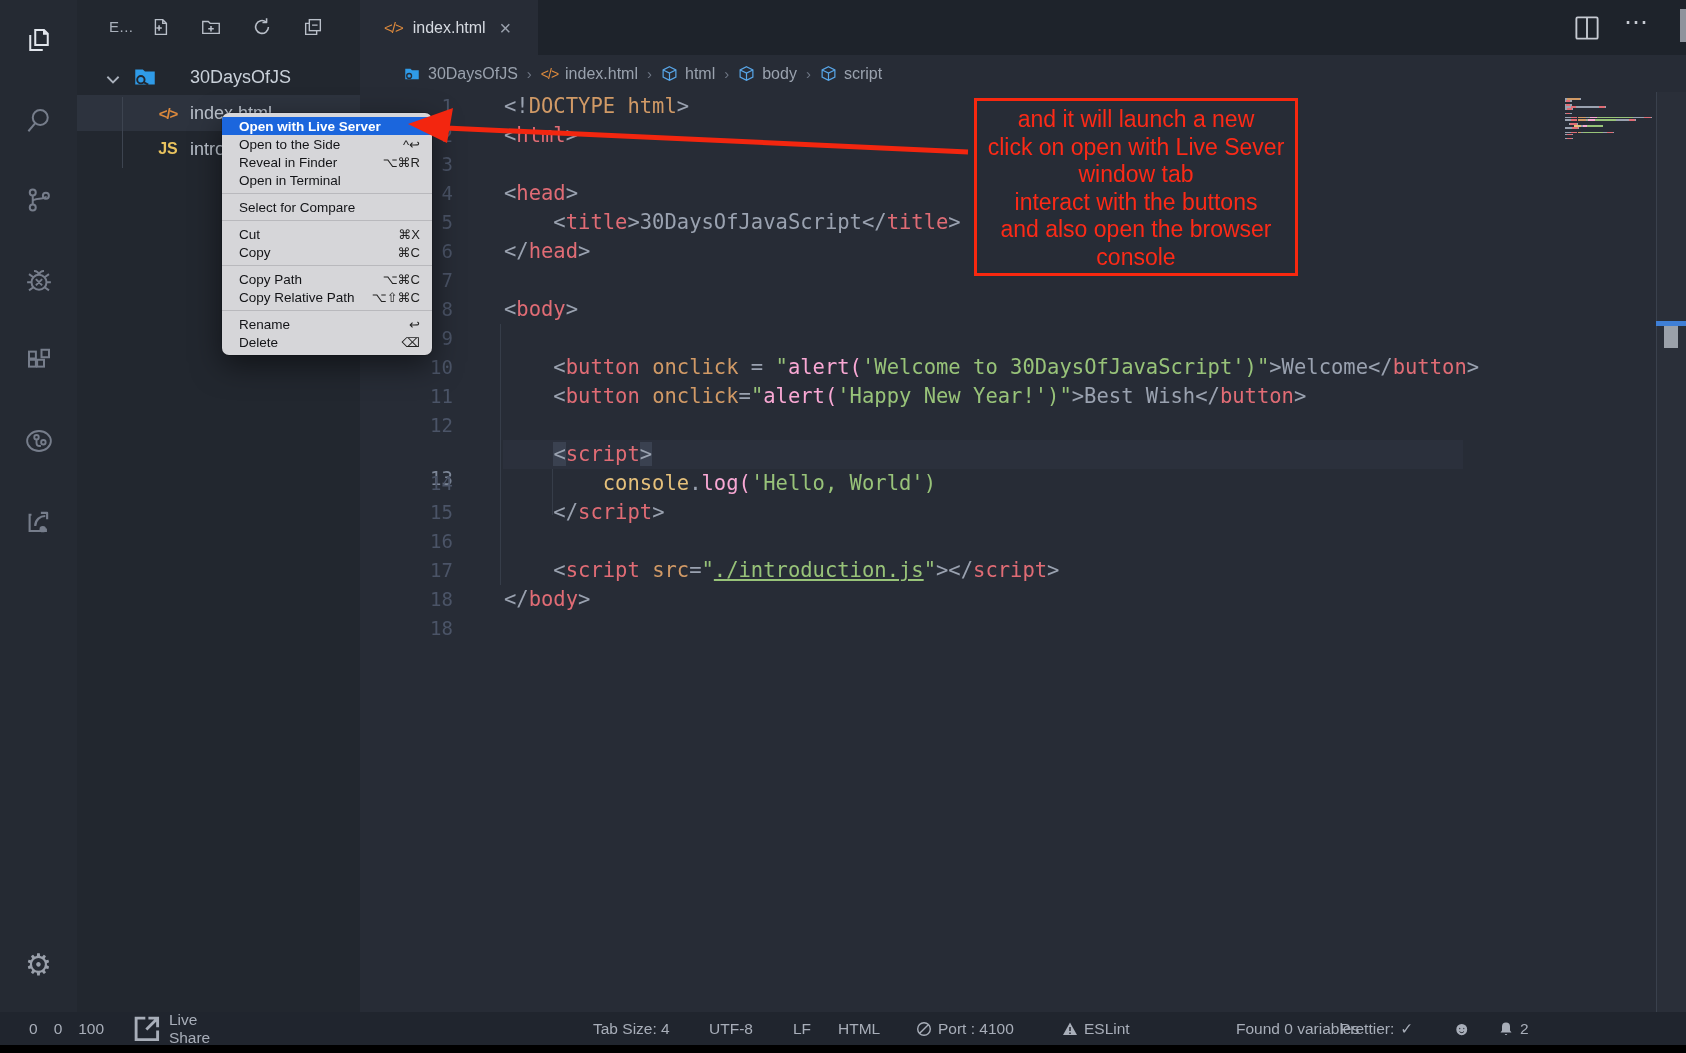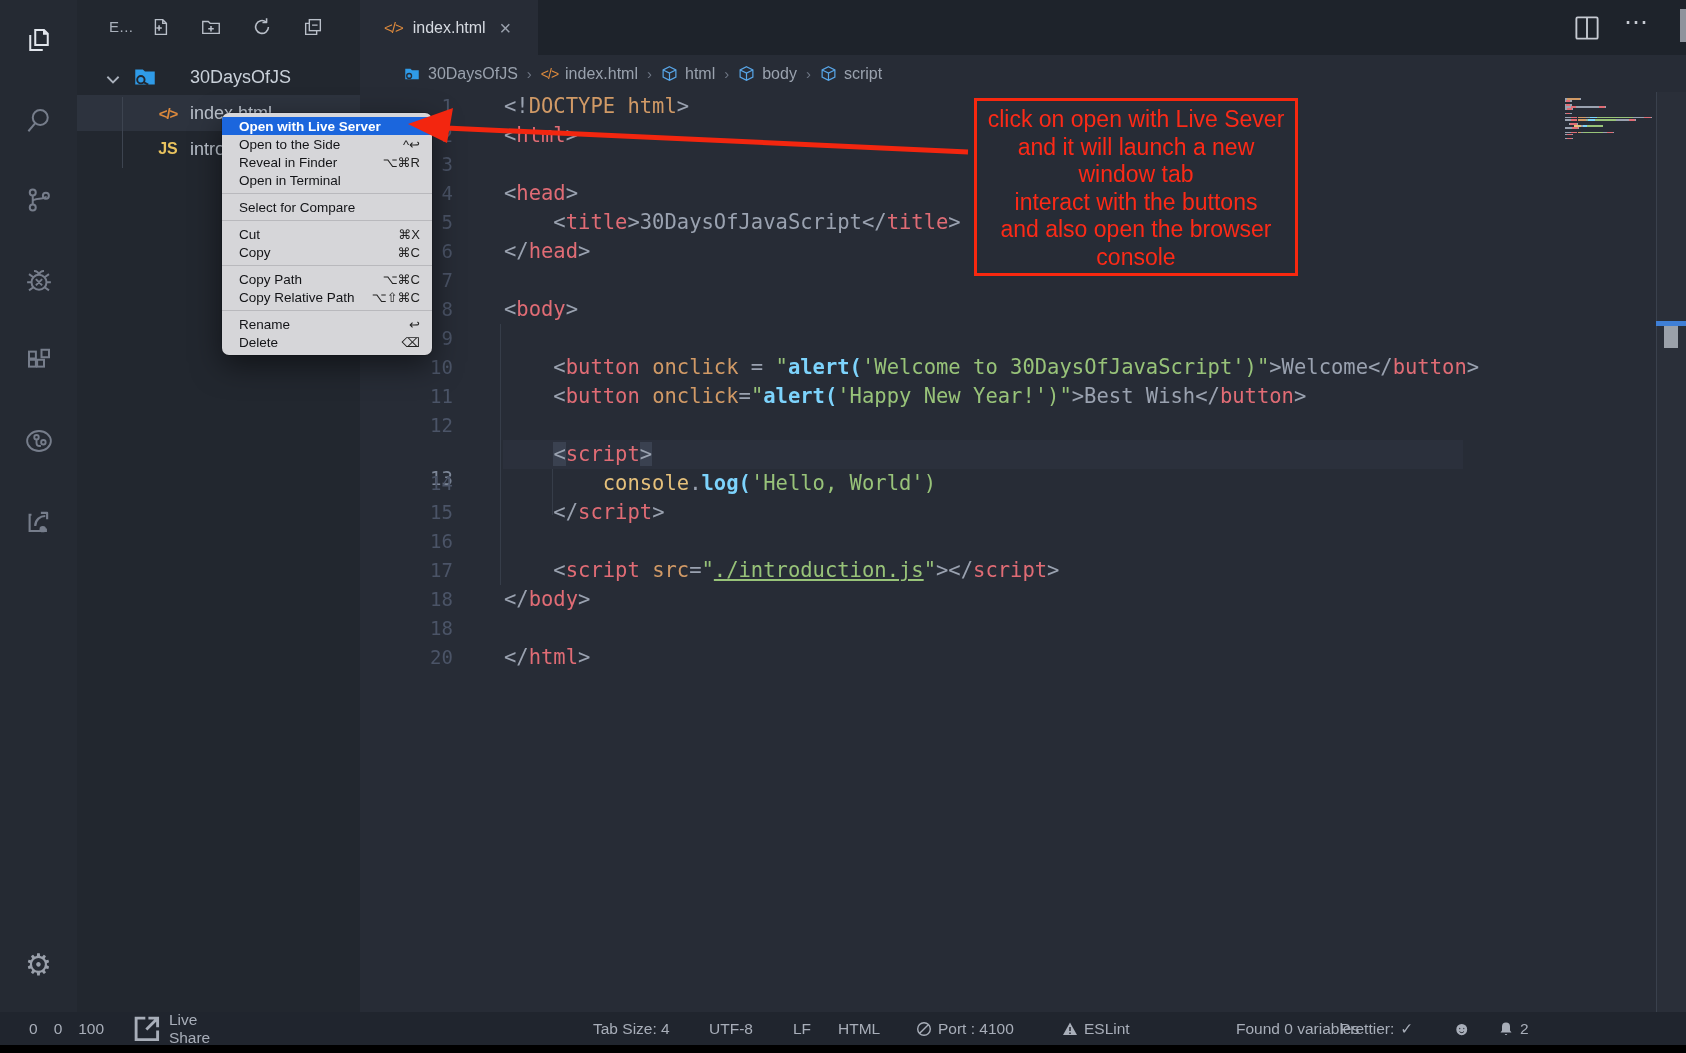--- a/index.html
+++ b/index.html
@@ -58,21 +58,21 @@
   .code-line { position:relative; height:29px; line-height:29px; display:flex; white-space:pre; font-size:20.5px; }
   .ln { width:93px; text-align:right; color:#4b5467; font-size:19px; flex:none; z-index:1; }
   .code { margin-left:51px; z-index:1; }
   .code-line.active .ln { color:#7e8899;margin-top:24px; }
   .code-line.active::before { content:""; position:absolute; left:143px; top:0; width:960px; height:29px; background:#2b303c; }
   .tk-txt { color:#9aa2b0; }
   .tk-tag { color:#e06c75; }
   .tk-attr { color:#d19a66;text-align:center; }
   .tk-kw { color:#d19a66; }
   .tk-str { color:#98c379; }
-  .tk-fn { color:#7dd3fc;font-weight:bold; }
+  .tk-fn { color:#f9a8d4; }
   .tk-obj { color:#e5c07b; }
   .tk-link { color:#98c379; text-decoration:underline; }
   .tk-boxtxt { color:#9aa2b0; background:#3a4150; }
   #guide1 { position:absolute; left:140px; top:232px; width:1px; height:261px; background:#363d49; }
   #guide2 { position:absolute; left:192px; top:377px; width:1px; height:46px; background:#363d49; }
 
   
   #minimap { position:absolute; left:1205px; top:98px; width:90px; cursor:pointer; }
   .mm-line { height:2.1px; display:flex; }
   .mm { display:inline-block; height:1.6px; background:currentColor; }
@@ -299,21 +299,20 @@
         <div class="code-line"><span class="ln">10</span><span class="code"><span class="tk-txt">    &lt;</span><span class="tk-tag">button</span><span class="tk-txt"> </span><span class="tk-attr">onclick</span><span class="tk-txt"> = </span><span class="tk-str">"</span><span class="tk-fn">alert(</span><span class="tk-str">'Welcome to 30DaysOfJavaScript')"</span><span class="tk-txt">&gt;Welcome&lt;/</span><span class="tk-tag">button</span><span class="tk-txt">&gt;</span></span></div>
         <div class="code-line"><span class="ln">11</span><span class="code"><span class="tk-txt">    &lt;</span><span class="tk-tag">button</span><span class="tk-txt"> </span><span class="tk-attr">onclick</span><span class="tk-txt">=</span><span class="tk-str">"</span><span class="tk-fn">alert(</span><span class="tk-str">'Happy New Year!')"</span><span class="tk-txt">&gt;Best Wish&lt;/</span><span class="tk-tag">button</span><span class="tk-txt">&gt;</span></span></div>
         <div class="code-line"><span class="ln">12</span><span class="code"></span></div>
         <div class="code-line active"><span class="ln">13</span><span class="code"><span class="tk-txt">    </span><span class="tk-boxtxt">&lt;</span><span class="tk-tag">script</span><span class="tk-boxtxt">&gt;</span></span></div>
         <div class="code-line"><span class="ln">14</span><span class="code"><span class="tk-txt">        </span><span class="tk-obj">console</span><span class="tk-txt">.</span><span class="tk-fn">log(</span><span class="tk-str">'Hello, World')</span></span></div>
         <div class="code-line"><span class="ln">15</span><span class="code"><span class="tk-txt">    &lt;/</span><span class="tk-tag">script</span><span class="tk-txt">&gt;</span></span></div>
         <div class="code-line"><span class="ln">16</span><span class="code"></span></div>
         <div class="code-line"><span class="ln">17</span><span class="code"><span class="tk-txt">    &lt;</span><span class="tk-tag">script</span><span class="tk-txt"> </span><span class="tk-attr">src</span><span class="tk-txt">=</span><span class="tk-str">"</span><span class="tk-link">./introduction.js</span><span class="tk-str">"</span><span class="tk-txt">&gt;&lt;/</span><span class="tk-tag">script</span><span class="tk-txt">&gt;</span></span></div>
         <div class="code-line"><span class="ln">18</span><span class="code"><span class="tk-txt">&lt;/</span><span class="tk-tag">body</span><span class="tk-txt">&gt;</span></span></div>
         <div class="code-line"><span class="ln">18</span><span class="code"></span></div>
-        <div class="code-line"><span class="ln">20</span><span class="code"><span class="tk-txt">&lt;/</span><span class="tk-tag">html</span><span class="tk-txt">&gt;</span></span></div>
       </div>
   </div>
 
   <div id="scroll-col"></div>
   <div id="ovr-blue"></div>
   <div id="ovr-thumb"></div>
   <div id="minimap">
       <div class="mm-line">
         <span class="mm tk-txt" style="width: 2.2px;"></span>
         <span class="mm tk-kw" style="width: 13.2px;"></span>
@@ -468,22 +467,22 @@
       <span class="mkey">↩</span>
     </div>
     <div class="menu-item">
       <span class="mlabel">Delete</span>
       <span class="mkey">⌫</span>
     </div>
   </div>
 
 <div id="annotation-box">
   <div id="annotation-text">
+      <div>and it will launch a new</div>
       <div>click on open with Live Sever</div>
-      <div>and it will launch a new</div>
       <div>window tab</div>
       <div>interact with the buttons</div>
       <div>and also open the browser</div>
       <div>console</div>
     </div>
 </div>
 <svg id="arrow-svg">
   <line x1="968" y1="152" x2="446" y2="128" stroke="#f3260f" stroke-width="5"></line>
   <polygon points="408,124 453,108 447,143" fill="#f3260f"></polygon>
 </svg>

